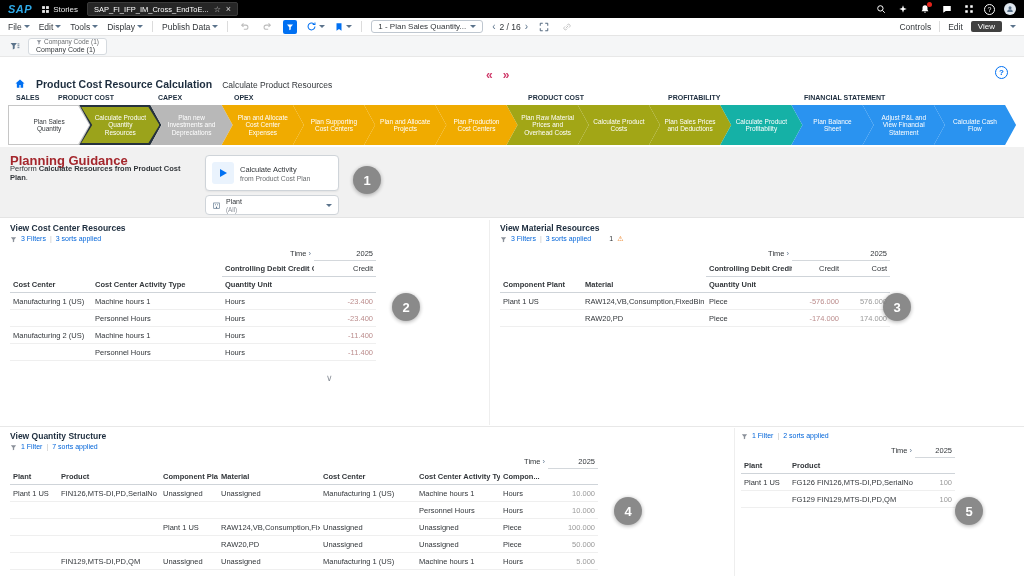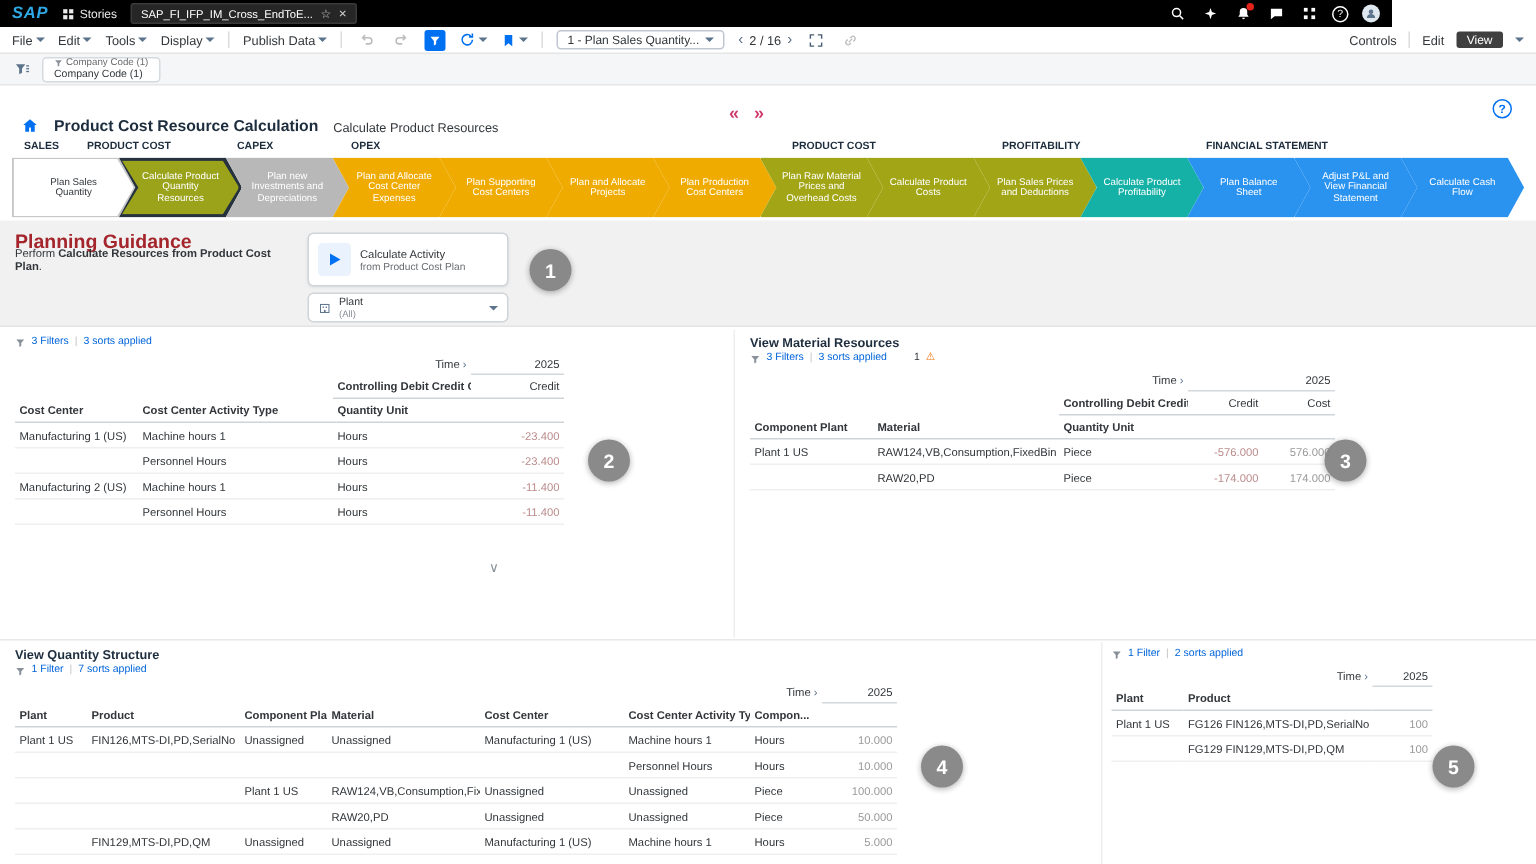--- a/index.html
+++ b/index.html
@@ -1,21 +1,21 @@
 <!DOCTYPE html>
 <html><head>
 <meta charset="utf-8">
 <style>
 *{box-sizing:border-box;margin:0;padding:0}
 html,body{width:1024px;height:576px}
 body{position:relative;overflow:hidden;background:#fff;font-family:"Liberation Sans",sans-serif;color:#32363a}
 svg{display:block}
 
 
-.shell{position:absolute;top:0;left:0;width:928px;height:18px;background:#000;display:flex;align-items:center;padding:0 8px;gap:9px;color:#fff;font-size:8px}
+.shell{position:absolute;top:0;left:0;width:1024px;height:18px;background:#000;display:flex;align-items:center;padding:0 8px;gap:9px;color:#fff;font-size:8px}
 .saplogo{font-weight:800;font-style:italic;font-size:11px;color:#2fa9e6;letter-spacing:.5px}
 .shell-item{display:flex;align-items:flex-end;gap:3px;color:#eaeaea}
 .shell-tab{display:flex;align-items:center;gap:5px;background:#262626;border:1px solid #3a3a3a;border-radius:2px;padding:1px 6px;font-size:7.5px;color:#fff;max-width:190px;white-space:nowrap}
 .shell-tab .star{color:#cfcfcf;font-size:8px}
 .shell-tab .x{color:#cfcfcf;font-size:9px}
 .spacer{flex:1}
 .shellicon{position:relative;color:#fff;display:flex;align-items:center;justify-content:center;width:13px;height:13px}
 .reddot{position:absolute;top:-1px;right:-1px;width:5px;height:5px;background:#e5231b;border-radius:50%}
 .avatar{width:12px;height:12px;border-radius:50%;background:#dfe7ef;display:flex;align-items:center;justify-content:center}
 
@@ -376,20 +376,21 @@
 
 <div class="badge" style="left:353px;top:166px">1</div>
 <div class="badge" style="left:392px;top:293px">2</div>
 <div class="badge" style="left:883px;top:293px">3</div>
 <div class="badge" style="left:614px;top:497px">4</div>
 <div class="badge" style="left:955px;top:497px">5</div>
 
 <div class="hline"></div>
 
 <div class="widget" style="left:6px;top:220px;width:484px;height:205px;border-right:1px solid #eee;padding:3px 4px">
+  <div class="wt">View Cost Center Resources</div>
   <div class="wf">
     <svg width="7" height="7" viewBox="0 0 16 16" fill="#8a9099">
         <path d="M2 3h12L9.5 8.5V13l-3 1.5V8.5z"></path>
       </svg>
     <a>3 Filters</a>
     <span class="fsep">|</span>
     <a>3 sorts applied</a>
   </div>
   <div class="tbl" style="grid-template-columns:82px 130px 92px 62px;width:366px">
     <div class="tc tt"></div>

